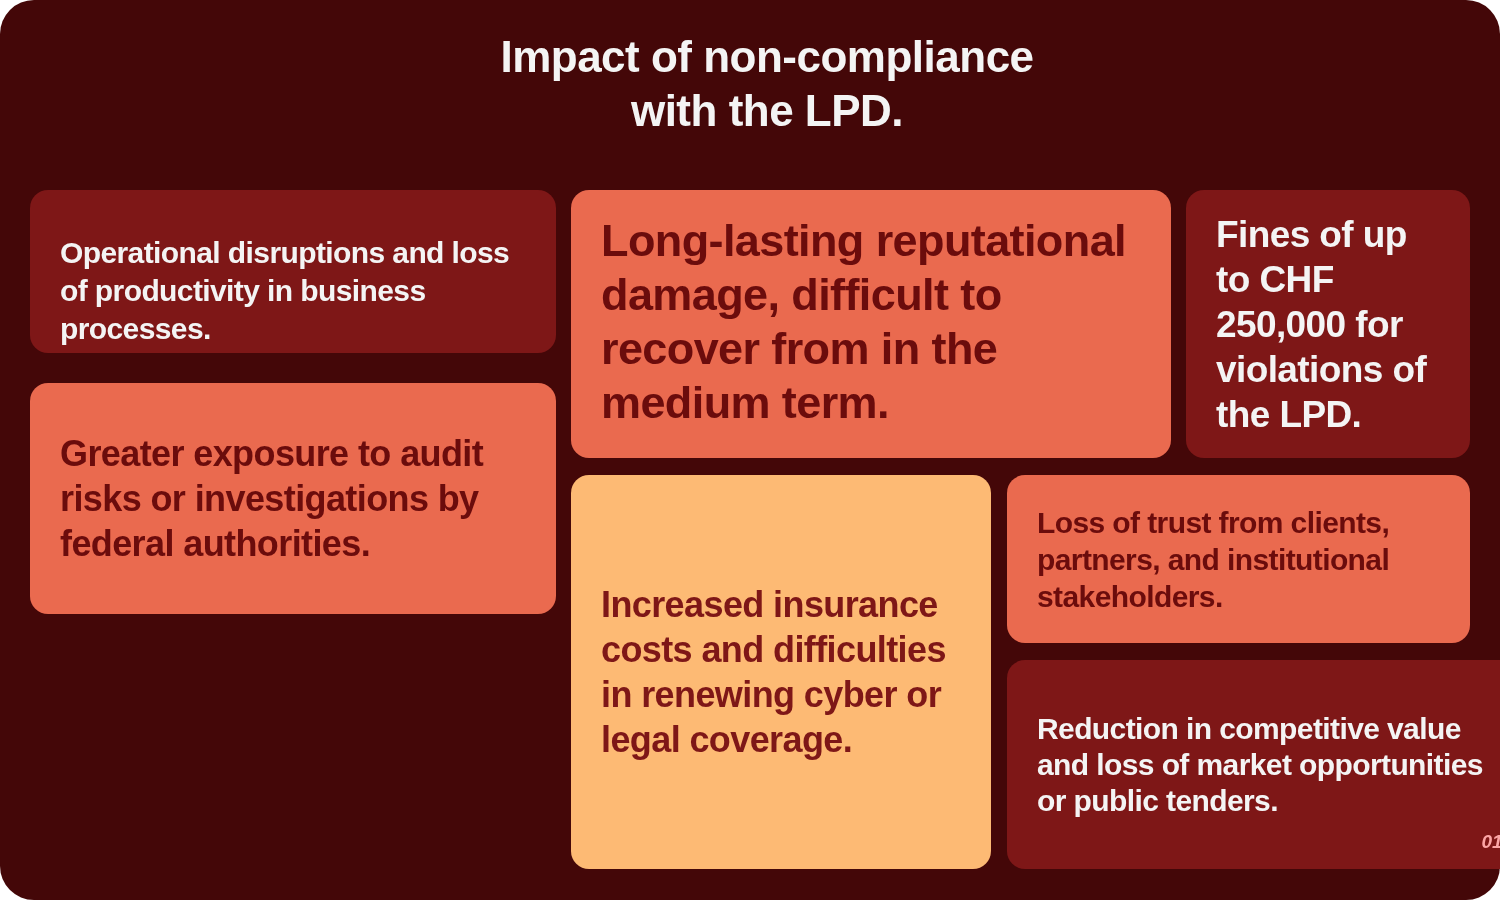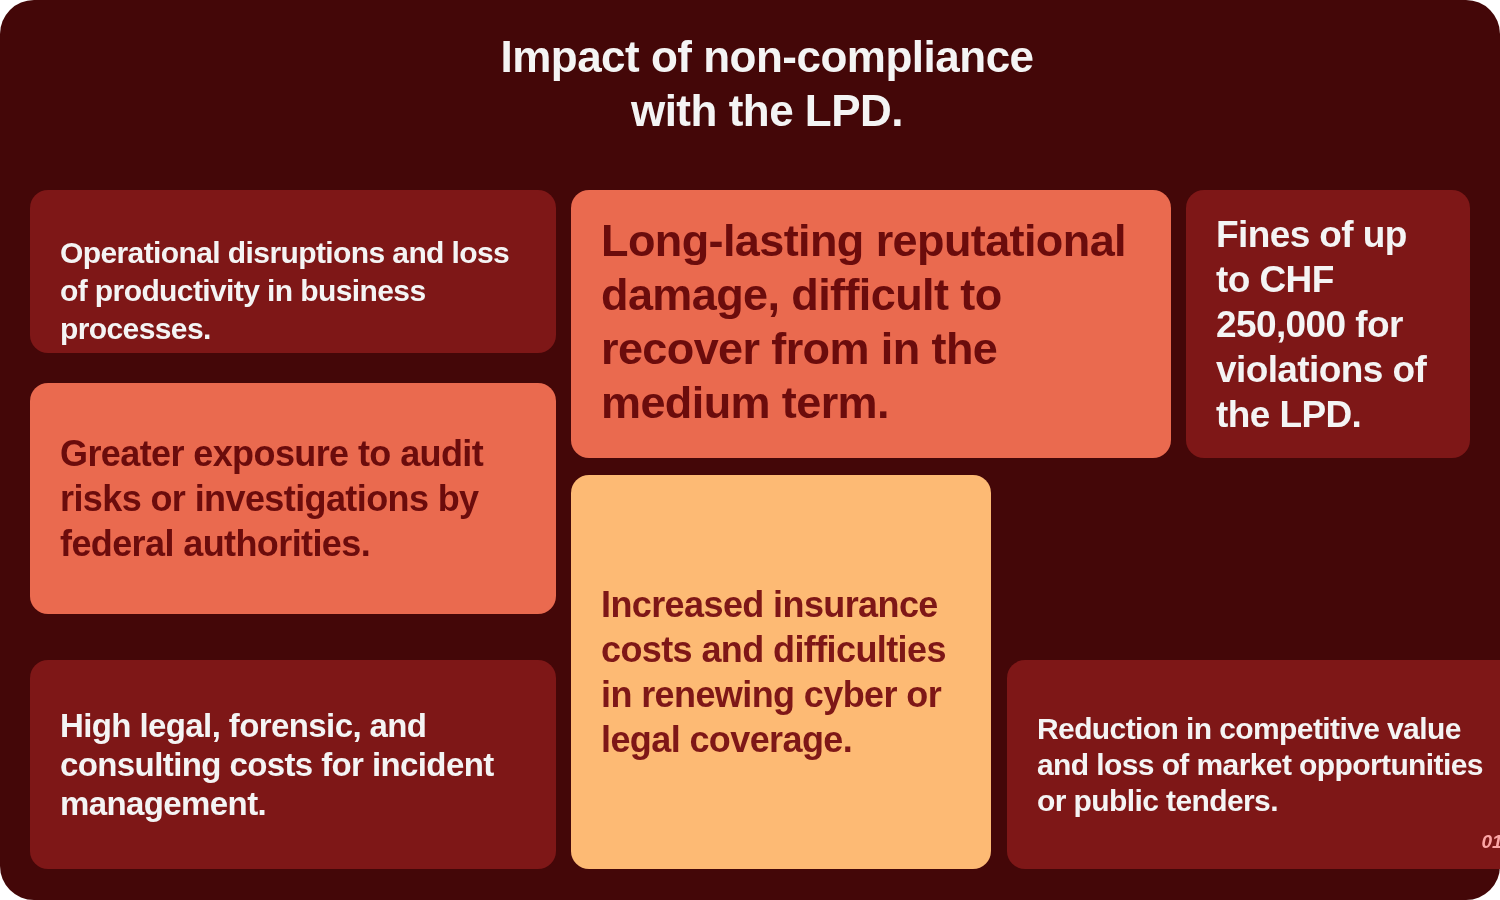--- a/index.html
+++ b/index.html
@@ -37,29 +37,29 @@
 <div class="frame">
   <div class="title" style="white-space:pre-line;">Impact of non-compliance
 with the LPD.</div>
 
   <div class="card dark c1">
     <p>Operational disruptions and loss of productivity in business processes.</p>
   </div>
   <div class="card coral c2">
     <p>Greater exposure to audit risks or investigations by federal authorities.</p>
   </div>
-  <div class="card dark c3">
-    <p>High legal, forensic, and consulting costs for incident management.</p>
-  </div>
   <div class="card coral c4">
     <p>Long-lasting reputational damage, difficult to recover from in the medium term.</p>
   </div>
   <div class="card dark c5">
     <p>Fines of up to CHF 250,000 for violations of the LPD.</p>
   </div>
   <div class="card light c6">
     <p>Increased insurance costs and difficulties in renewing cyber or legal coverage.</p>
   </div>
+  <div class="card coral c7">
+    <p>Loss of trust from clients, partners, and institutional stakeholders.</p>
+  </div>
   <div class="card dark c8">
     <p>Reduction in competitive value and loss of market opportunities or public tenders.</p>
     <div class="pager"><span class="cur">01</span><span class="tot">/</span><span class="tot">09</span></div>
   </div>
 </div>
 
 </body></html>

